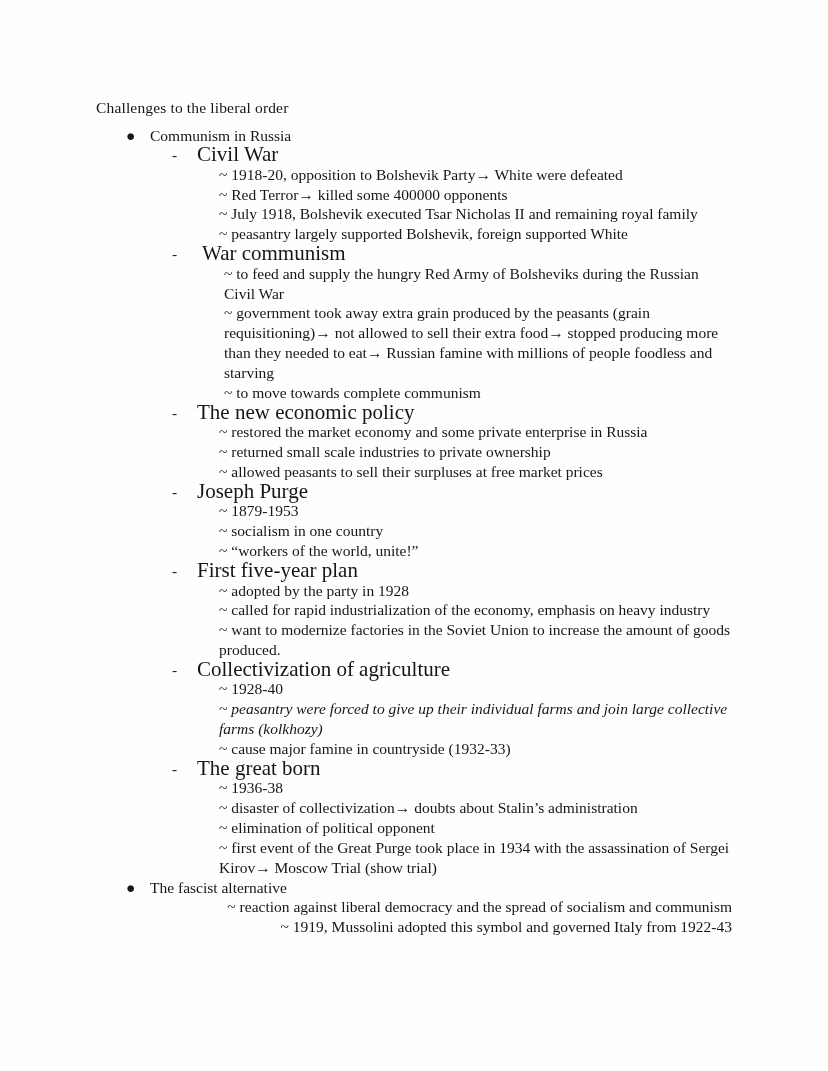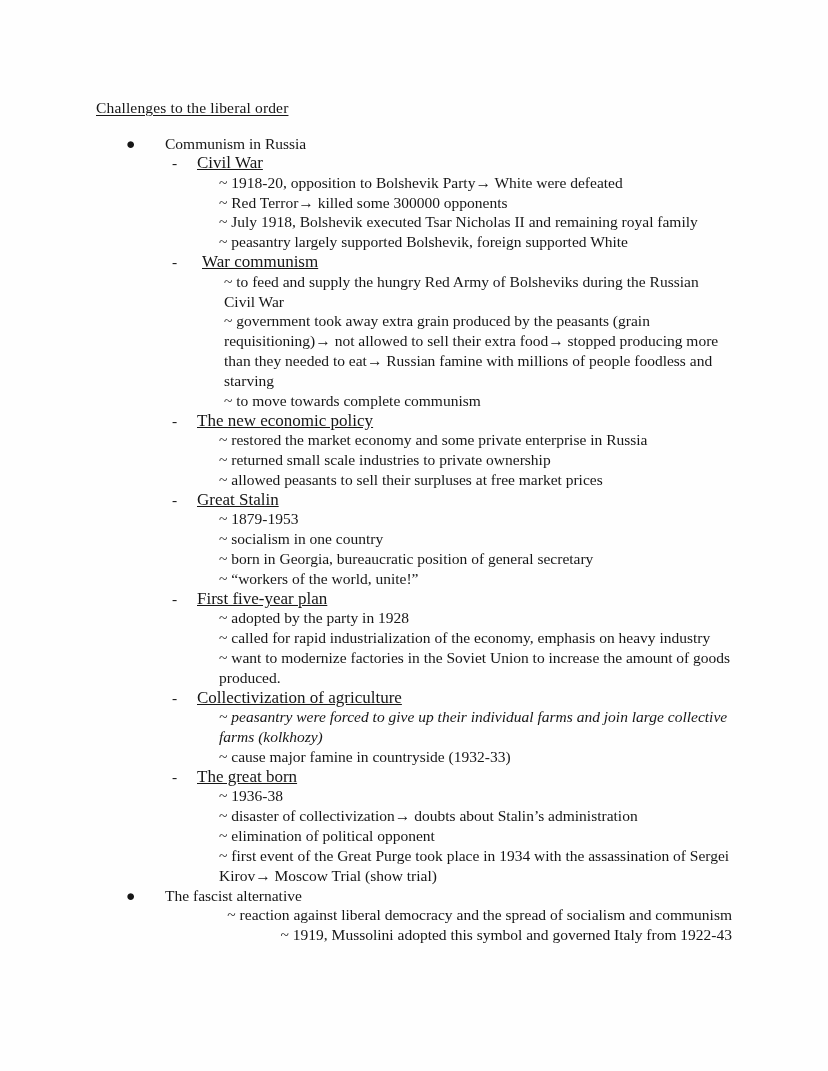--- a/index.html
+++ b/index.html
@@ -21,23 +21,22 @@
     height: 1071px;
     background: #fefefe;
     box-sizing: border-box;
     padding: 98px 96px 0 96px;
     overflow: hidden;
   }
 
   .doc-title {
     font-size: 15.5px;
     line-height: 19.6px;
-    text-decoration: underline;
     text-underline-offset: 2px;
-    margin: 0 0 16px 0;
+    margin: 0 0 8px 0;
     letter-spacing: 0.01em;
   }
 
   ul.lvl1 {
     list-style: none;
     margin: 0;
     padding: 0;
   }
 
   
@@ -50,21 +49,20 @@
     position: absolute;
     left: 30px;
     top: 0;
     font-size: 15.5px;
     line-height: 19.6px;
   }
   li.b1 > .txt {
     font-size: 15.5px;
     line-height: 19.6px;
     display: block;
-    margin-left: 15px;
   }
 
   ul.lvl2 {
     list-style: none;
     margin: 0;
     padding: 0;
   }
 
   
   li.b2 {
@@ -76,24 +74,23 @@
     position: absolute;
     left: 22px;
     top: 0;
     font-size: 15.5px;
     line-height: 19.6px;
   }
   li.b2.indented {
     padding-left: 52px;
   }
   li.b2 > .txt {
-    font-size: 17px;
+    font-size: 21px;
     line-height: 19.6px;
     display: block;
-    text-decoration: underline;
   }
 
   
   .lvl3 {
     margin: 0;
     padding: 0 0 0 22px;
   }
   .tline {
     font-size: 15.5px;
     line-height: 19.85px;
@@ -126,21 +123,21 @@
       <span class="marker">●</span>
       <span class="txt">Communism in Russia</span>
 
       <ul class="lvl2">
 
         <li class="b2">
           <span class="marker">-</span>
           <span class="txt">Civil War</span>
           <div class="lvl3">
             <p class="tline wide">~ 1918-20, opposition to Bolshevik Party→ White were defeated</p>
-            <p class="tline wide">~ Red Terror→ killed some 300000 opponents</p>
+            <p class="tline wide">~ Red Terror→ killed some 400000 opponents</p>
             <p class="tline wide">~ July 1918, Bolshevik executed Tsar Nicholas II and remaining royal family</p>
             <p class="tline wide">~ peasantry largely supported Bolshevik, foreign supported White</p>
           </div>
         </li>
 
         <li class="b2 indented">
           <span class="marker">-</span>
           <span class="txt">War communism</span>
           <div class="lvl3">
             <p class="tline">~ to feed and supply the hungry Red Army of Bolsheviks during the Russian Civil War</p>
@@ -154,43 +151,43 @@
           <span class="txt">The new economic policy</span>
           <div class="lvl3">
             <p class="tline wide">~ restored the market economy and some private enterprise in Russia</p>
             <p class="tline wide">~ returned small scale industries to private ownership</p>
             <p class="tline wide">~ allowed peasants to sell their surpluses at free market prices</p>
           </div>
         </li>
 
         <li class="b2">
           <span class="marker">-</span>
-          <span class="txt">Great Stalin</span>
+          <span class="txt">Joseph Purge</span>
           <div class="lvl3">
             <p class="tline wide">~ 1879-1953</p>
             <p class="tline wide">~ socialism in one country</p>
-            <p class="tline wide">~ born in Georgia, bureaucratic position of general secretary</p>
             <p class="tline wide">~ “workers of the world, unite!”</p>
           </div>
         </li>
 
         <li class="b2">
           <span class="marker">-</span>
           <span class="txt">First five-year plan</span>
           <div class="lvl3">
             <p class="tline wide">~ adopted by the party in 1928</p>
             <p class="tline wide">~ called for rapid industrialization of the economy, emphasis on heavy industry</p>
             <p class="tline">~ want to modernize factories in the Soviet Union to increase the amount of goods produced.</p>
           </div>
         </li>
 
         <li class="b2">
           <span class="marker">-</span>
           <span class="txt">Collectivization of agriculture</span>
           <div class="lvl3">
+            <p class="tline wide">~ 1928-40</p>
             <p class="tline narrow">~ peasantry were forced to give up their individual farms and join large collective farms (kolkhozy)</p>
             <p class="tline wide">~ cause major famine in countryside (1932-33)</p>
           </div>
         </li>
 
         <li class="b2">
           <span class="marker">-</span>
           <span class="txt">The great born</span>
           <div class="lvl3">
             <p class="tline wide">~ 1936-38</p>

